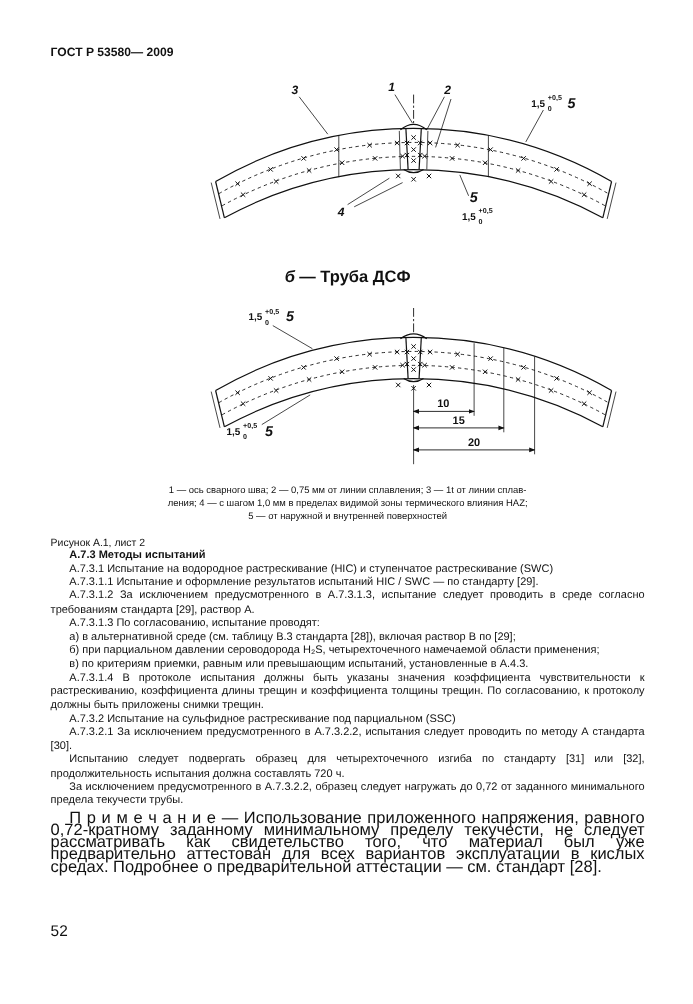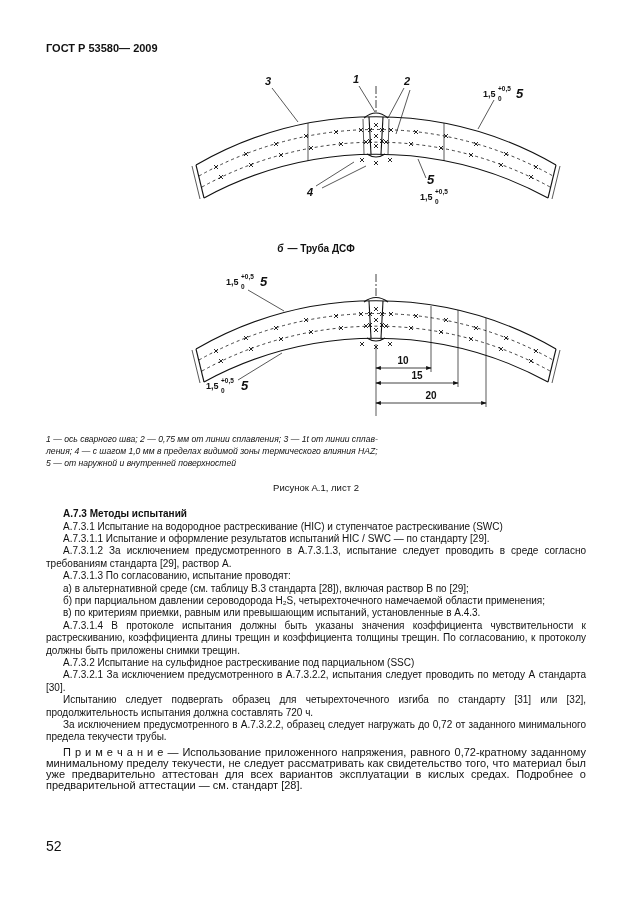--- a/index.html
+++ b/index.html
@@ -14,28 +14,28 @@
   .thin  { fill:none; stroke:#111; stroke-width:0.7; }
   .dash  { fill:none; stroke:#111; stroke-width:0.8; stroke-dasharray:3 3; }
   .cline { fill:none; stroke:#111; stroke-width:0.8; stroke-dasharray:8 2 2 2; }
   .xmark { fill:none; stroke:#111; stroke-width:0.9; }
   .dimline { fill:none; stroke:#111; stroke-width:0.8; }
   .num { font-size:11px; font-weight:bold; font-style:italic; text-anchor:middle; }
   .tol { font-size:9px; font-weight:bold; }
   .tolss { font-size:6.5px; font-weight:bold; }
   .five { font-size:13px; font-weight:bold; font-style:italic; }
   .dim { font-size:10px; font-weight:bold; text-anchor:middle; }
-  .diag-caption { text-align:center; font-size:10px; font-weight:bold; margin:3px 0 10px 0; }
+  .diag-caption { text-align:center; font-size:15px; font-weight:bold; margin:3px 0 10px 0; }
   .cap-letter { font-style:italic; margin-right:4px; }
-  .legend { font-size:8.6px; font-style:italic; text-align:left; line-height:1.4; margin-top:9px; }
-  .fig-caption { text-align:center; font-size:9.5px; margin:13px 0 15px 0; }
+  .legend { font-size:8.6px; text-align:center; line-height:1.4; margin-top:9px; }
+  .fig-caption { text-align:left; font-size:9.5px; margin:13px 0 0 0; }
   .body-text { font-size:10px; line-height:12.4px; text-align:justify; }
   .para { text-indent:17px; }
   .para.bold { font-weight:bold; }
-  .para.note { font-size:11px; line-height:11.2px; margin-top:3px; }
+  .para.note { font-size:15px; line-height:11.2px; margin-top:3px; }
   .page-num { position:absolute; left:46px; top:838px; font-size:14px; }
 </style>
 </head>
 <body>
 
 <div class="page">
 
   <div class="doc-header">ГОСТ Р 53580— 2009</div>
 
   <svg width="630" height="170" viewBox="0 0 630 170">

